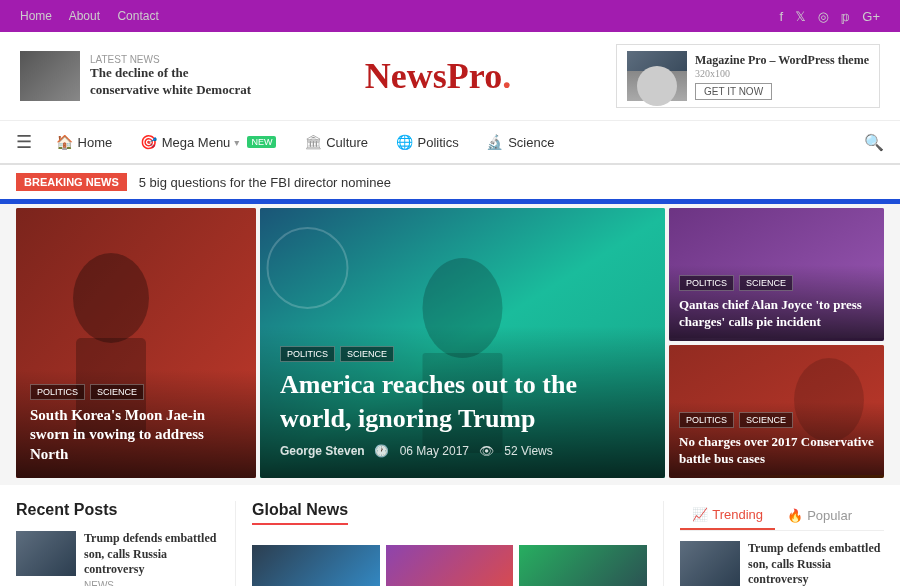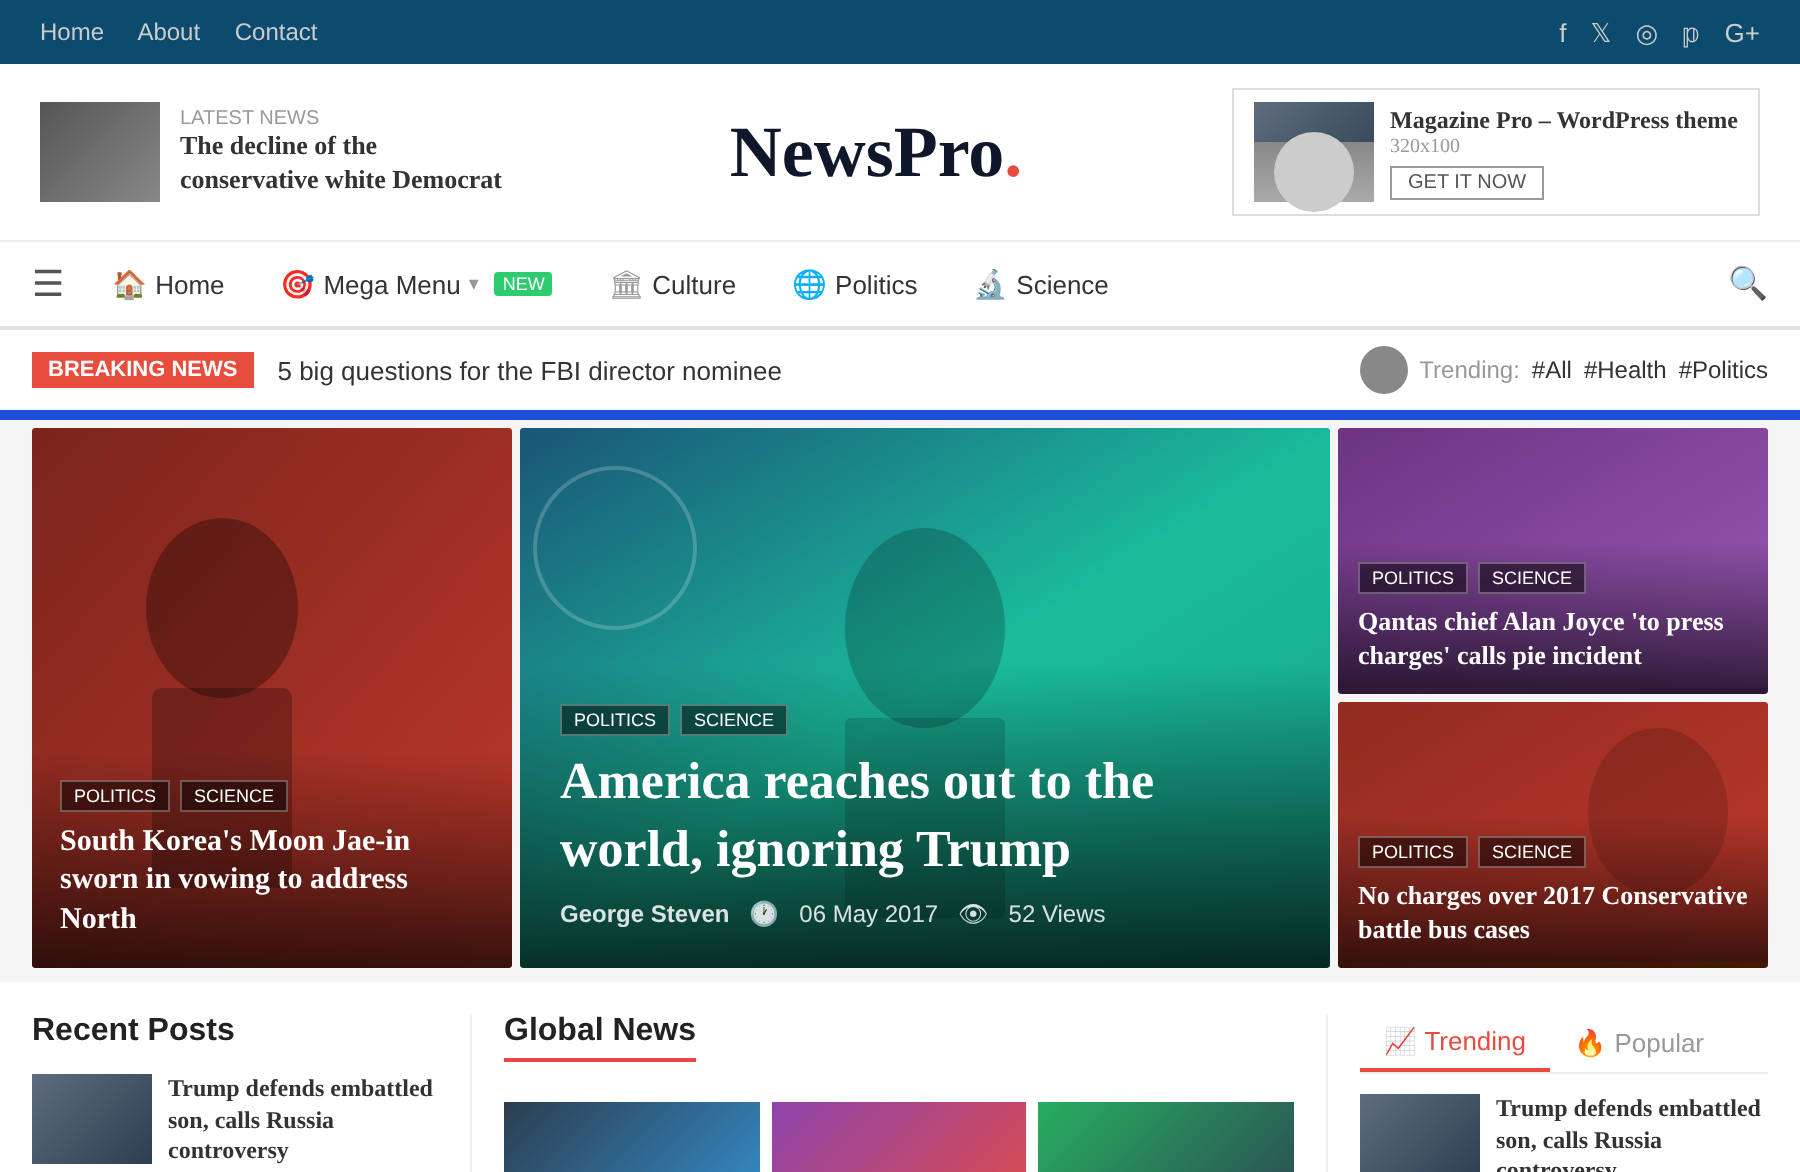--- a/index.html
+++ b/index.html
@@ -1,31 +1,31 @@
 <!DOCTYPE html>
 <html><head>
   <meta charset="utf-8">
   <style>
     * { margin: 0; padding: 0; box-sizing: border-box; }
     body { font-family: 'Georgia', serif; font-size: 14px; color: #333; background: #f5f5f5; width: 900px; }
     
     
-    .top-bar { background: #0c4a6e; color: #ccc; display: flex; justify-content: space-between; align-items: center; padding: 0 20px; height: 32px; font-size: 12px; font-family: Arial, sans-serif; }
+    .top-bar { background: #a21caf; color: #ccc; display: flex; justify-content: space-between; align-items: center; padding: 0 20px; height: 32px; font-size: 12px; font-family: Arial, sans-serif; }
     .top-bar-left a { color: #ccc; text-decoration: none; margin-right: 14px; }
     .top-bar-right { display: flex; gap: 12px; }
     .social-icon { color: #ccc; font-size: 13px; cursor: pointer; }
 
     
     .header { background: #fff; display: flex; align-items: center; justify-content: space-between; padding: 12px 20px; border-bottom: 1px solid #eee; }
     .header-left { display: flex; align-items: center; gap: 10px; }
     .latest-news-box { display: flex; flex-direction: column; }
     .latest-label { font-size: 10px; color: #999; text-transform: uppercase; font-family: Arial, sans-serif; }
     .latest-title { font-size: 13px; font-weight: bold; color: #333; max-width: 170px; line-height: 1.3; }
     .logo { font-size: 36px; font-weight: bold; color: #222; font-family: Georgia, serif; }
-    .logo span { color: #0f172a; }
+    .logo span { color: #b91c1c; }
     .header-right { display: flex; align-items: flex-end; gap: 10px; }
     .ad-box { display: flex; align-items: center; gap: 8px; border: 1px solid #ddd; padding: 6px 10px; }
     .ad-img { width: 60px; height: 50px; background: #888; }
     .ad-text { font-size: 11px; }
     .ad-text .ad-title { font-weight: bold; font-size: 12px; color: #333; }
     .ad-text .ad-dim { color: #999; font-size: 10px; }
     .ad-btn { display: block; margin-top: 4px; background: #fff; border: 1px solid #999; color: #555; font-size: 10px; padding: 2px 8px; text-align: center; cursor: pointer; font-family: Arial, sans-serif; }
 
     
     .main-nav { background: #fff; border-bottom: 2px solid #e0e0e0; display: flex; align-items: center; padding: 0 16px; height: 44px; }
@@ -171,27 +171,20 @@
       <span class="nav-icon">🔬</span>
       <span>Science</span>
     </a>
   </div>
   <span class="nav-search">🔍</span>
 </nav>
 
 <div class="breaking-bar">
   <span class="breaking-label">BREAKING NEWS</span>
   <span class="breaking-text">5 big questions for the FBI director nominee</span>
-  <div class="trending-bar">
-    <div class="trending-avatar"></div>
-    <span class="trending-label">Trending:</span>
-    <span class="trending-tag">#All</span>
-    <span class="trending-tag">#Health</span>
-    <span class="trending-tag">#Politics</span>
-  </div>
 </div>
 
 <div class="hero">
 
   <div class="hero-left">
     <div class="hero-left-bg">
       
       <svg width="240" height="270" viewBox="0 0 240 270">
         <rect width="240" height="270" fill="url(#grad1)"></rect>
         <defs>

